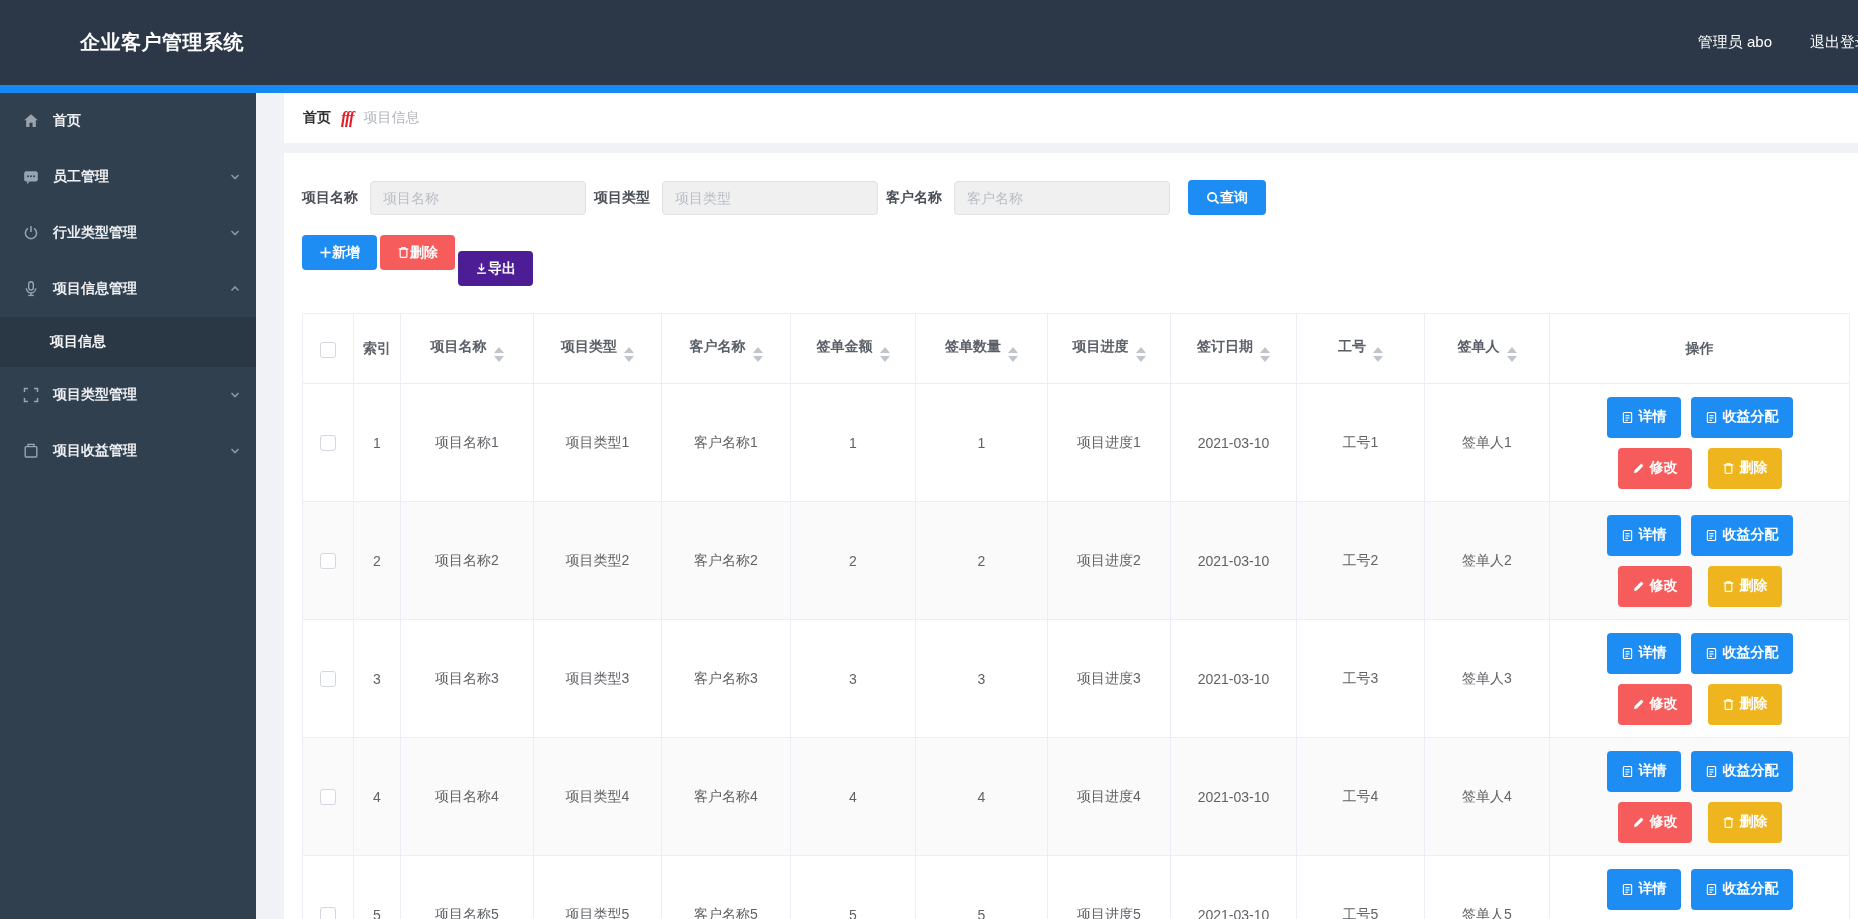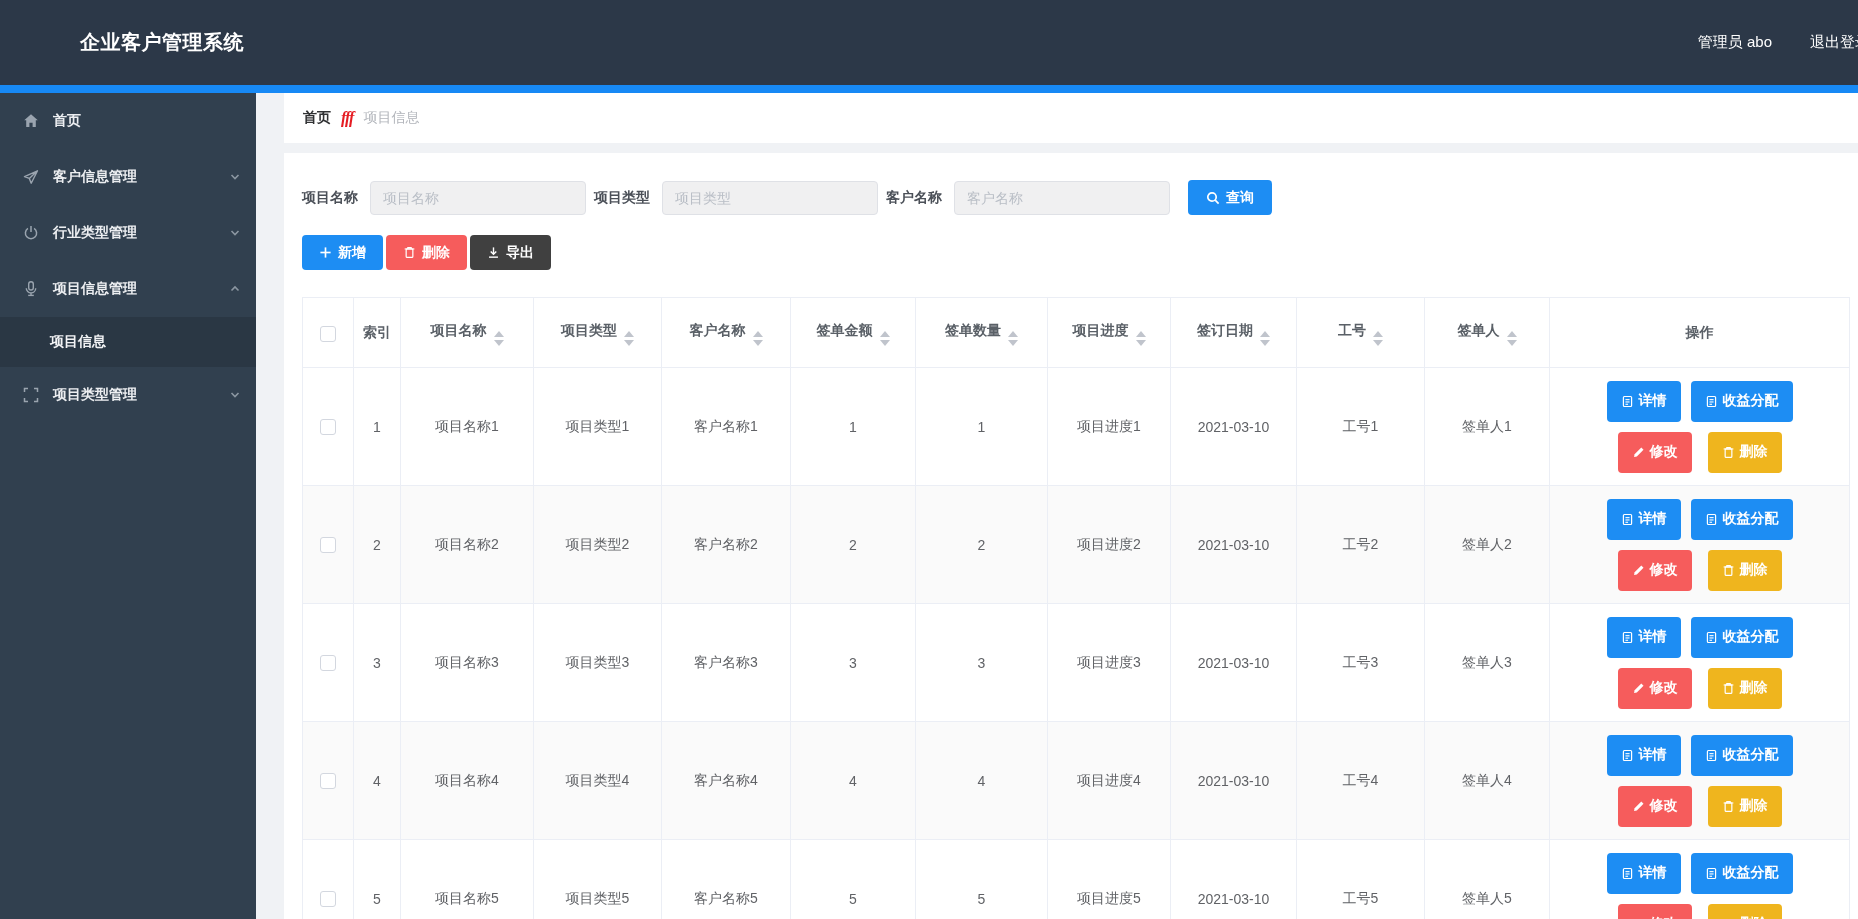--- a/index.html
+++ b/index.html
@@ -36,28 +36,28 @@
   .main-card { position:absolute; top:60px; left:28px; right:0; height:1100px; background:#fff;
                padding:27px 0 0 18px; }
 
   
   .filters { display:flex; align-items:center; }
   .f-group { display:flex; align-items:center; margin-right:8px; }
   .f-label { font-size:14px; font-weight:700; color:#4b5058; margin-right:12px; white-space:nowrap; }
   .f-input { width:216px; height:34px; background:#f0f0f1; border:1px solid #dfe1e6; border-radius:4px;
              padding:0 12px; font-size:14px; color:#333; font-family:inherit; }
   .f-input::placeholder { color:#b9bec6; }
-  .btn { display:inline-flex; align-items:center; justify-content:center; gap:6px; border:none;
+  .btn { display:inline-flex; align-items:center; justify-content:center; border:none;
          border-radius:4px; color:#fff; font-size:14px; font-weight:700; cursor:pointer;
          font-family:inherit; white-space:nowrap; }
   .btn svg { flex:0 0 auto; }
   .btn-search { height:35px; padding:0 18px; margin-left:18px; background:#1d8df3; }
   .blue   { background:#1d8df3; }
   .red    { background:#f65c5c; }
-  .green  { background:#404040; }
+  .green  { background:#4c1d95;margin-top:16px; }
   .yellow { background:#efb51e; }
 
   
   .toolbar { margin-top:20px; display:flex; gap:3px; }
   .toolbar .btn { height:35px; padding:0 17px; }
 
   
   table.data { margin-top:27px; width:1547px; table-layout:fixed; border-collapse:collapse; }
   table.data th, table.data td { border:1px solid #ebeef5; text-align:center; vertical-align:middle;
                                  font-size:14px; overflow:hidden; }
@@ -93,34 +93,38 @@
   <div class="menu-item">
     <span class="mi-icon">
       <svg viewBox="0 0 18 18" width="18" height="18">
           <path d="M9 2.3 L15.8 8.3 H13.8 V15 H10.6 V10.8 H7.4 V15 H4.2 V8.3 H2.2 Z" fill="currentColor"></path>
         </svg>
     </span>
     <span>首页</span>
   </div>
 
 
-
   <div class="menu-item">
     <span class="mi-icon">
       <svg viewBox="0 0 18 18" width="18" height="18">
-          <path d="M15.5 2.8 L2.5 8.6 L7.3 10.4 L9.2 15.2 Z M7.3 10.4 L15.5 2.8" fill="none" stroke="currentColor" stroke-width="1.4" stroke-linejoin="round"></path>
+          <rect x="2.2" y="3.2" width="13.6" height="10.2" rx="2" fill="currentColor"></rect>
+          <circle cx="6" cy="8.3" r="1" fill="#31404f"></circle>
+          <circle cx="9" cy="8.3" r="1" fill="#31404f"></circle>
+          <circle cx="12" cy="8.3" r="1" fill="#31404f"></circle>
+          <path d="M5 13.4 L5 16 L8 13.4 Z" fill="currentColor"></path>
         </svg>
     </span>
-    <span>客户信息管理</span>
+    <span>员工管理</span>
     <span class="chev">
         <svg viewBox="0 0 10 10" width="10" height="10">
           <path d="M1.5 3 L5 6.5 L8.5 3" fill="none" stroke="currentColor" stroke-width="1.6"></path>
         </svg>
       </span>
   </div>
+
 
   <div class="menu-item">
     <span class="mi-icon">
       <svg viewBox="0 0 18 18" width="18" height="18">
           <path d="M5.9 4.4 A5.6 5.6 0 1 0 12.1 4.4" fill="none" stroke="currentColor" stroke-width="1.5"></path>
           <line x1="9" y1="2" x2="9" y2="8" stroke="currentColor" stroke-width="1.5"></line>
         </svg>
     </span>
     <span>行业类型管理</span>
     <span class="chev">
@@ -158,20 +162,34 @@
         </svg>
     </span>
     <span>项目类型管理</span>
     <span class="chev">
         <svg viewBox="0 0 10 10" width="10" height="10">
           <path d="M1.5 3 L5 6.5 L8.5 3" fill="none" stroke="currentColor" stroke-width="1.6"></path>
         </svg>
       </span>
   </div>
 
+  <div class="menu-item">
+    <span class="mi-icon">
+      <svg viewBox="0 0 18 18" width="18" height="18">
+          <rect x="3.2" y="4.6" width="11.6" height="10.4" rx="1" fill="none" stroke="currentColor" stroke-width="1.4"></rect>
+          <path d="M6 4.6 V2.4 H12 V4.6" fill="none" stroke="currentColor" stroke-width="1.4"></path>
+        </svg>
+    </span>
+    <span>项目收益管理</span>
+    <span class="chev">
+        <svg viewBox="0 0 10 10" width="10" height="10">
+          <path d="M1.5 3 L5 6.5 L8.5 3" fill="none" stroke="currentColor" stroke-width="1.6"></path>
+        </svg>
+      </span>
+  </div>
 </div>
 
 <div class="content">
 
   <div class="breadcrumb-bar">
     <span class="bc-home">首页</span>
     <span class="bc-sep">fff</span>
     <span class="bc-current">项目信息</span>
   </div>
 

